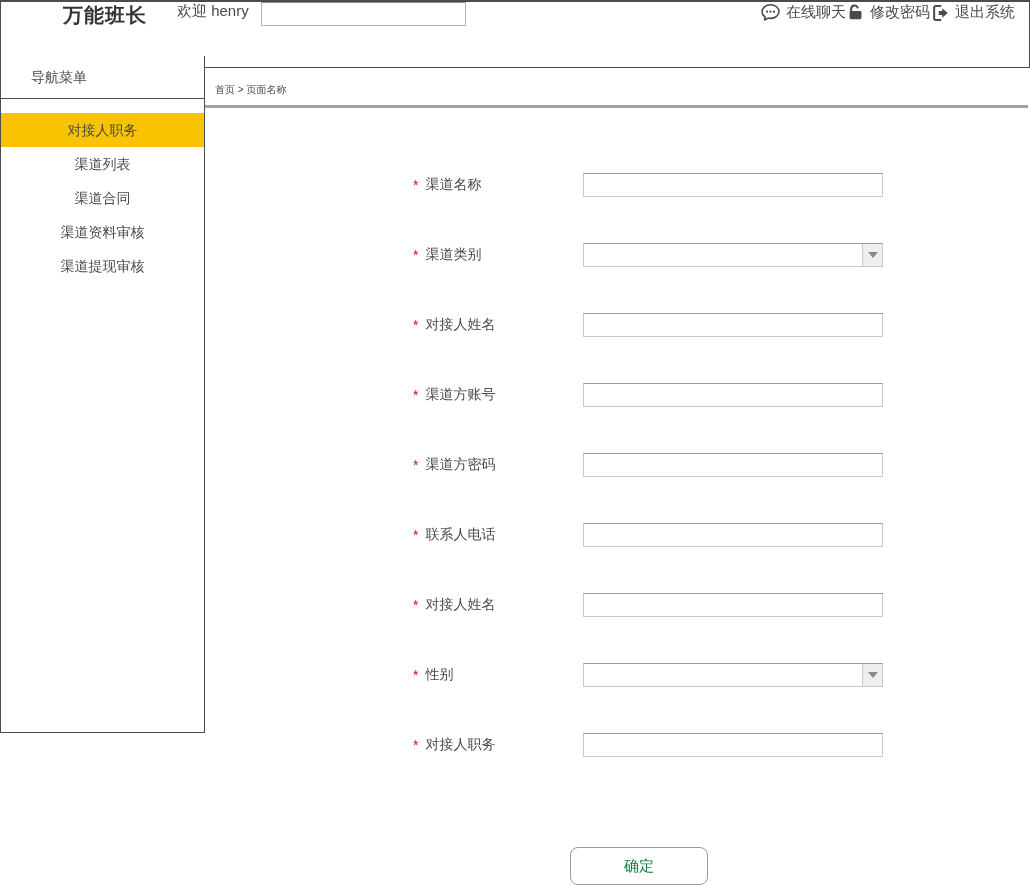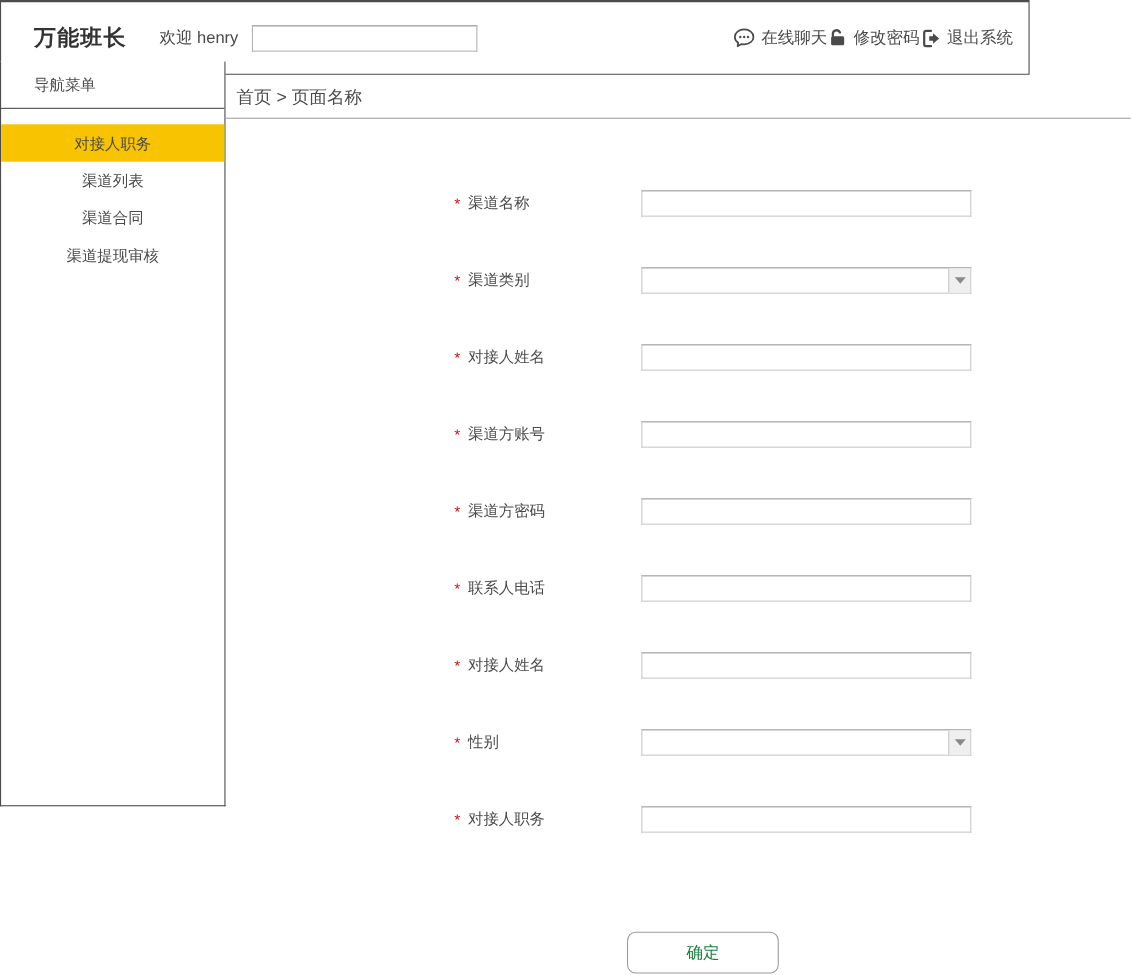--- a/index.html
+++ b/index.html
@@ -7,23 +7,23 @@
   body {
     width: 1030px; height: 886px; position: relative;
     font-family: "Liberation Sans", "DejaVu Sans", sans-serif;
     color: #4a4a4a;
     --accent: #f8c301;
     --req: #cc1111;
   }
 
   
   .header {
-    position: absolute; top: 0; left: 0; width: 936px; height: 68px;
+    position: absolute; top: 0; left: 0; width: 1030px; height: 68px;
     background: #fff; border: 1px solid #4c4c4c; border-top-width: 2px;
-    display: flex; align-items: center;
+    display: flex; align-items: flex-start; padding-left: 32px;
   }
   .logo { margin-left: 30px; font-size: 20px; font-weight: bold; color: #333; letter-spacing: 1px; }
   .welcome { margin-left: 30px; font-size: 15px; color: #4a4a4a; white-space: nowrap; }
   .header-input {
     margin-left: 12px; width: 205px; height: 24px;
     border: 1px solid #b4b4b4; border-top-color: #8a8a8a;
     font-size: 13px; padding: 0 5px; outline: none; background: #fff;
   }
   .header-actions { margin-left: auto; margin-right: 14px; display: flex; align-items: center; }
   .header-action { display: flex; align-items: center; gap: 5px; font-size: 15px; color: #4a4a4a; cursor: pointer; white-space: nowrap; }
@@ -42,22 +42,22 @@
   .sidebar-item {
     height: 34px; line-height: 34px; text-align: center;
     font-size: 14px; color: #4a4a4a; cursor: pointer;
   }
   .sidebar-item.active { background: var(--accent); }
 
   
   .main { position: absolute; top: 68px; left: 205px; width: 823px; }
   .breadcrumb {
     height: 40px; line-height: 44px; padding-left: 10px;
-    font-size: 16px; color: #4a4a4a;
-    border-bottom: 1px solid #a3a3a3; cursor: pointer;
+    font-size: 10px; color: #4a4a4a;
+    border-bottom: 3px solid #a3a3a3; cursor: pointer;
   }
 
   
   .form { position: absolute; left: 413px; top: 173px; width: 470px; }
   .form-row { display: flex; align-items: center; height: 24px; margin-bottom: 46px; }
   .form-label { width: 170px; font-size: 14px; color: #4a4a4a; display: flex; align-items: center; }
   .req { color: var(--req); margin-right: 7px; font-size: 14px; }
   .field-input {
     width: 300px; height: 24px; background: #fff;
     border: 1px solid #c9c9c9; border-top-color: #999;
@@ -127,20 +127,21 @@
     </div>
   </div>
 </div>
 
 <div class="sidebar">
   <div class="sidebar-title">导航菜单</div>
   <div class="sidebar-items">
       <div class="sidebar-item active">对接人职务</div>
       <div class="sidebar-item">渠道列表</div>
       <div class="sidebar-item">渠道合同</div>
+      <div class="sidebar-item">渠道资料审核</div>
       <div class="sidebar-item">渠道提现审核</div>
     </div>
 </div>
 
 <div class="main">
   <div class="breadcrumb">首页 &gt; 页面名称</div>
 </div>
 
 <div class="form">
     <div class="form-row">

